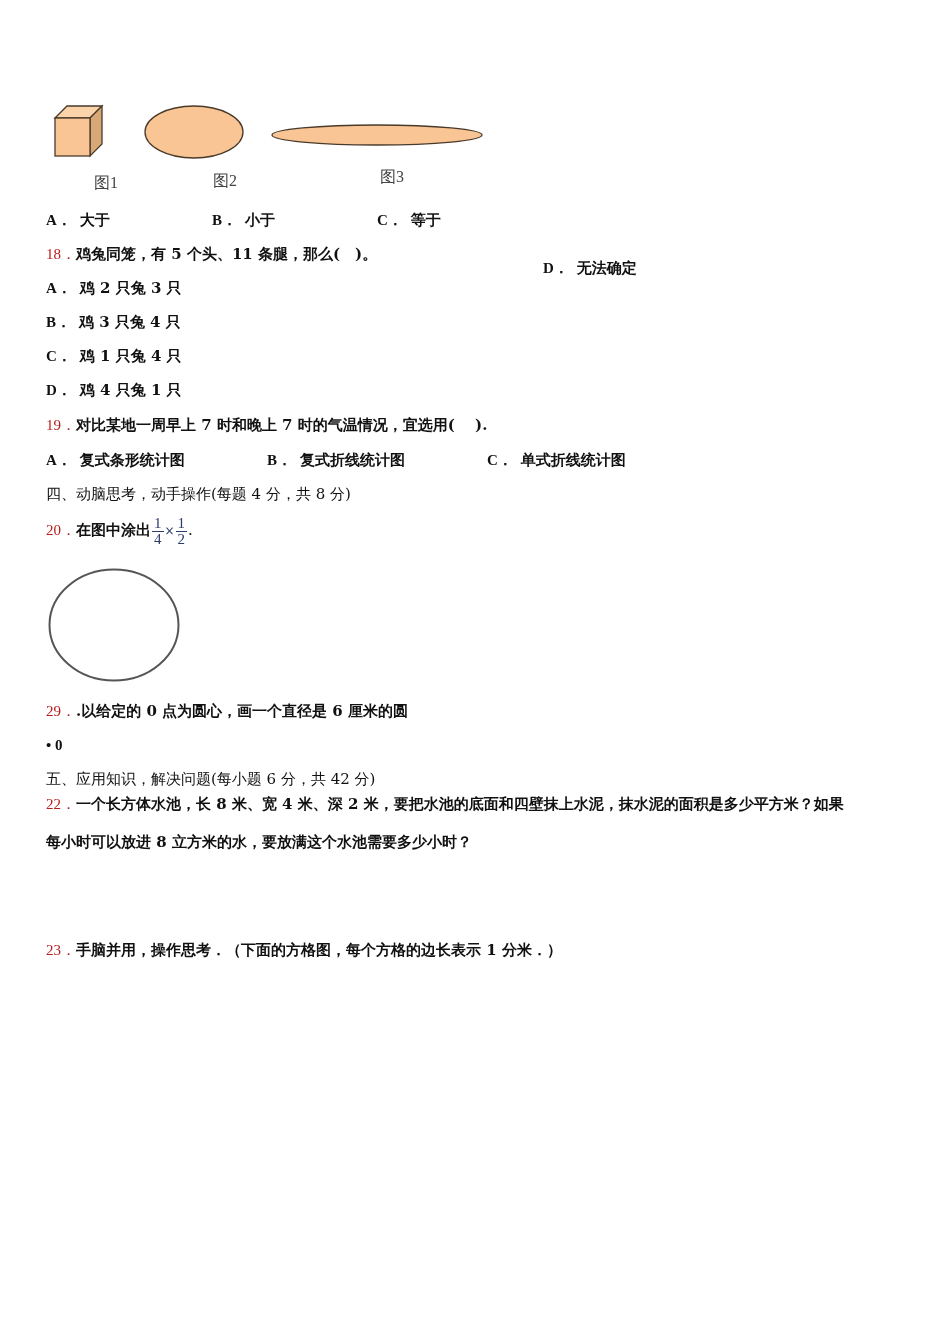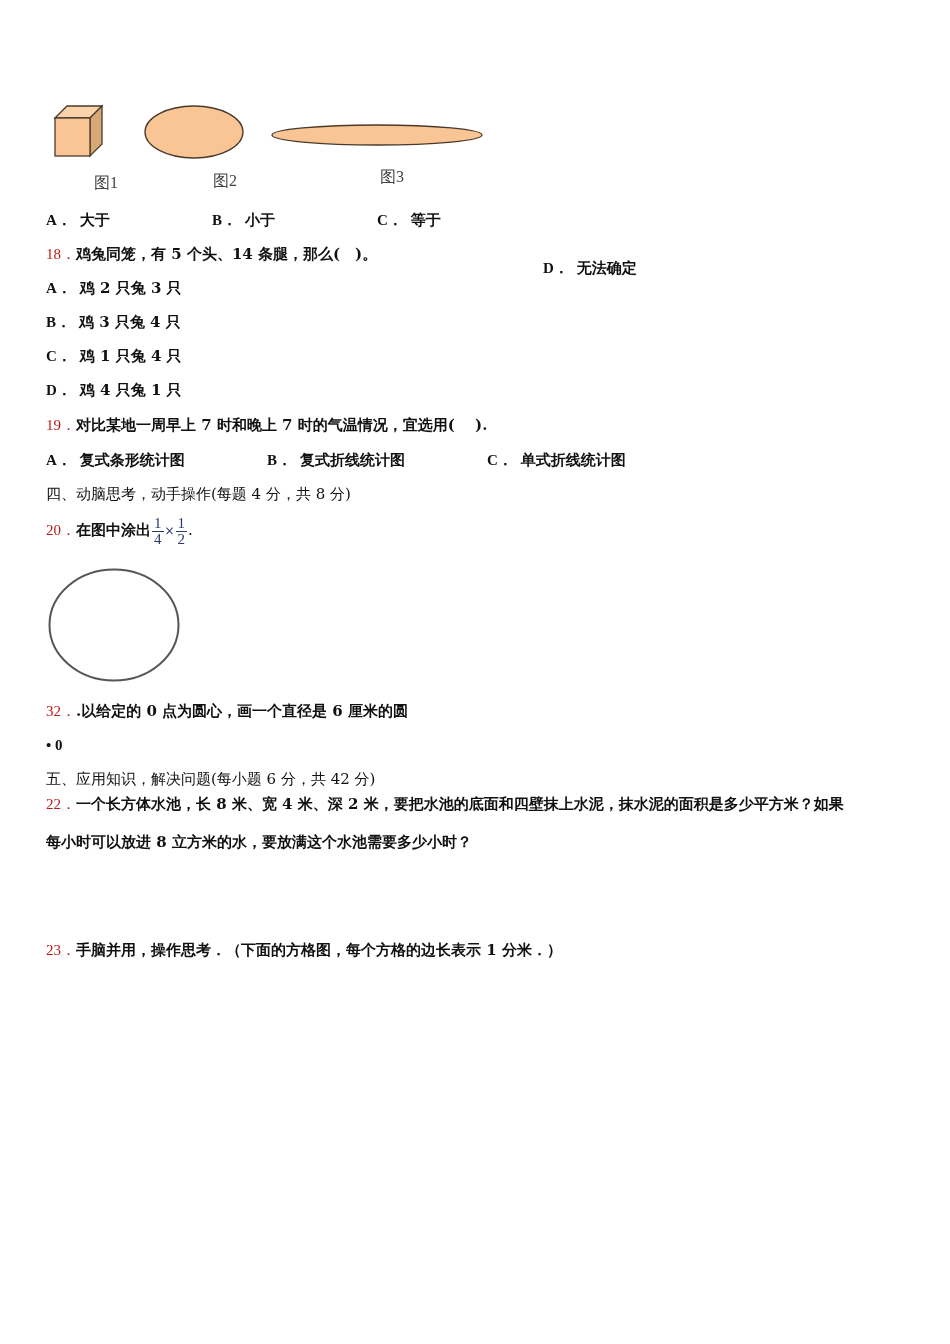--- a/index.html
+++ b/index.html
@@ -52,21 +52,21 @@
 </div>
 
 <div class="line" style="top:210px;left:46px;">
   <span class="abs" style="left:0;white-space:nowrap;"><span class="opt-letter">A．</span><span>大于</span></span>
   <span class="abs" style="left:166px;white-space:nowrap;"><span class="opt-letter">B．</span><span>小于</span></span>
   <span class="abs" style="left:331px;white-space:nowrap;"><span class="opt-letter">C．</span><span>等于</span></span>
   <span class="abs" style="left:497px;white-space:nowrap;margin-top:48px;"><span class="opt-letter">D．</span><span>无法确定</span></span>
 </div>
 
 <div class="line" style="top:244px;">
-  <span class="qnum">18．</span><span>鸡兔同笼，有 5 个头、14 条腿，那么(　)。</span>
+  <span class="qnum">18．</span><span>鸡兔同笼，有 5 个头、11 条腿，那么(　)。</span>
 </div>
 <div class="line" style="top:278px;"><span class="opt-letter">A．</span><span>鸡 2 只兔 3 只</span></div>
 <div class="line" style="top:312px;"><span class="opt-letter">B．</span><span>鸡 3 只兔 4 只</span></div>
 <div class="line" style="top:346px;"><span class="opt-letter">C．</span><span>鸡 1 只兔 4 只</span></div>
 <div class="line" style="top:380px;"><span class="opt-letter">D．</span><span>鸡 4 只兔 1 只</span></div>
 
 <div class="line" style="top:415px;">
   <span class="qnum">19．</span><span>对比某地一周早上 7 时和晚上 7 时的气温情况，宜选用(　 ).</span>
 </div>
 <div class="line" style="top:450px;">
@@ -85,21 +85,21 @@
       <span class="num">1</span>
       <span class="den">2</span>
     </span><span style="font-weight:normal;">.</span>
 </div>
 
 <svg class="abs" style="left:46px;top:566px;" width="136" height="118" viewBox="0 0 136 118">
   <ellipse cx="68" cy="59" rx="64.5" ry="55.5" fill="#ffffff" stroke="#555" stroke-width="2"></ellipse>
 </svg>
 
 <div class="line" style="top:701px;">
-  <span class="qnum">32．</span><span>.以给定的 0 点为圆心，画一个直径是 6 厘米的圆</span>
+  <span class="qnum">29．</span><span>.以给定的 0 点为圆心，画一个直径是 6 厘米的圆</span>
 </div>
 <div class="line" style="top:735px;font-family:'Liberation Serif',serif;">• 0</div>
 
 <div class="line section" style="top:769px;">五、应用知识，解决问题(每小题 6 分，共 42 分)</div>
 
 <div class="line" style="top:794px;">
   <span class="qnum">22．</span><span>一个长方体水池，长 8 米、宽 4 米、深 2 米，要把水池的底面和四壁抹上水泥，抹水泥的面积是多少平方米？如果</span>
 </div>
 <div class="line" style="top:832px;">每小时可以放进 8 立方米的水，要放满这个水池需要多少小时？</div>
 

